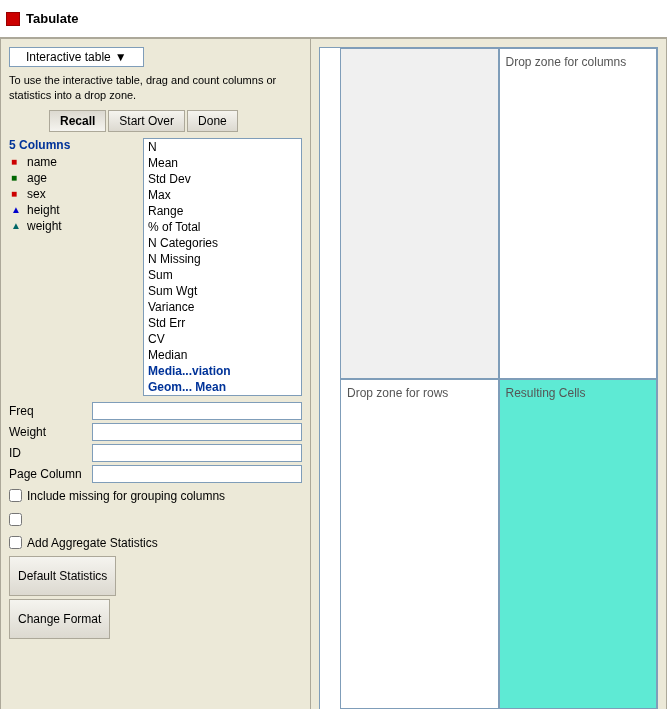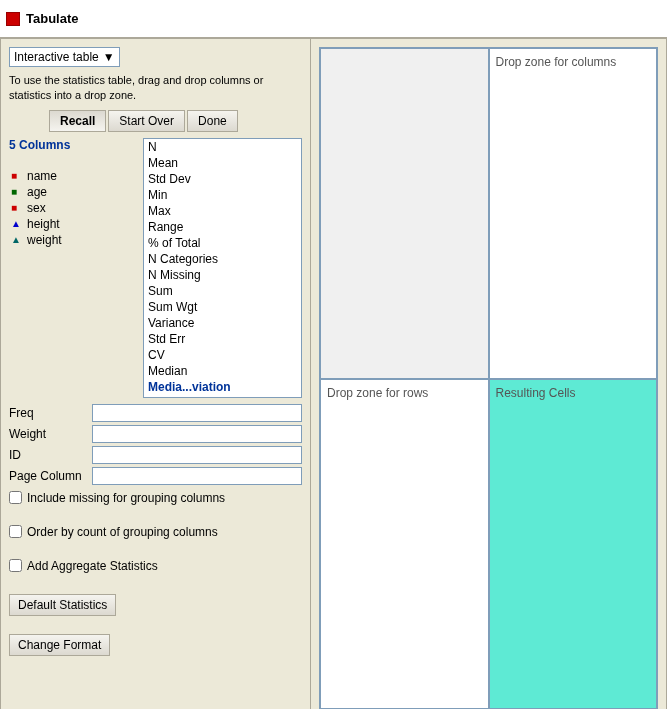--- a/index.html
+++ b/index.html
@@ -45,21 +45,21 @@
       flex-direction: column;
       gap: 6px;
     }
     .dropdown-row {
       display: flex;
       align-items: center;
     }
     .dropdown-select {
       border: 1px solid #7f9db9;
       background: #fff;
-      padding: 2px 4px;
+      padding: 2px 16px;
       font-size: 12px;
       cursor: pointer;
       display: flex;
       align-items: center;
       gap: 4px;
     }
     .instruction-text {
       font-size: 11px;
       color: #000;
       line-height: 1.4;
@@ -85,21 +85,21 @@
       display: flex;
       gap: 4px;
     }
     .columns-list-panel {
       width: 130px;
     }
     .columns-header {
       font-weight: bold;
       color: #003399;
       font-size: 12px;
-      margin-bottom: 16px;
+      margin-bottom: 2px;
     }
     .column-item {
       display: flex;
       align-items: center;
       gap: 4px;
       padding: 1px 2px;
       cursor: pointer;
     }
     .col-icon {
       width: 12px;
@@ -140,21 +140,21 @@
     .field-input {
       border: 1px solid #7f9db9;
       background: #fff;
       height: 18px;
       font-size: 11px;
       padding: 1px 2px;
     }
     .checkboxes-area {
       display: flex;
       flex-direction: column;
-      gap: 20px;
+      gap: 10px;
     }
     .checkbox-row {
       display: flex;
       align-items: center;
       gap: 5px;
     }
     .checkbox-input {
       width: 13px;
       height: 13px;
       cursor: pointer;
@@ -164,41 +164,41 @@
       color: #000;
     }
     .bottom-buttons {
       display: flex;
       flex-direction: column;
       gap: 3px;
     }
     .btn-wide {
       border: 1px solid #aca899;
       background: linear-gradient(to bottom, #f5f4ef, #dcd9d0);
-      padding: 3px 8px;
+      padding: 12px 8px;
       font-size: 12px;
       cursor: pointer;
       color: #000;
       text-align: left;
       width: fit-content;
-      margin-top: 15px;
     }
     .right-panel {
       flex: 1;
       padding: 8px;
       display: flex;
       flex-direction: column;
     }
     .drop-zones-container {
       border: 1px solid #7f9db9;
       background: #fff;
       flex: 1;
       display: grid;
       grid-template-columns: 1fr 1fr;
       grid-template-rows: 1fr 1fr;
+      padding-left: 20px;
     }
     .drop-zone {
       border: 1px solid #7f9db9;
       padding: 6px;
       display: flex;
       align-items: flex-start;
       justify-content: flex-start;
     }
     .drop-zone-text {
       color: #555;
@@ -229,21 +229,21 @@
 
   <div class="left-panel">
 
     <div class="dropdown-row">
       <div class="dropdown-select">
         <span>Interactive table</span>
         <span>▼</span>
       </div>
     </div>
 
-    <div class="instruction-text">To use the statistics table, drag and drop columns or statistics into a drop zone.</div>
+    <div class="instruction-text">To use the interactive table, drag and count columns or statistics into a drop zone.</div>
 
     <div class="button-row">
       <button class="btn btn-active">Recall</button>
       <button class="btn">Start Over</button>
       <button class="btn">Done</button>
     </div>
 
     <div class="columns-area">
 
       <div class="columns-list-panel">
@@ -269,21 +269,20 @@
               <span class="col-icon col-icon-teal">▲</span>
               <span>weight</span>
             </div>
           </div>
       </div>
 
       <div class="statistics-list" id="statistics-list">
           <div class="stat-item">N</div>
           <div class="stat-item">Mean</div>
           <div class="stat-item">Std Dev</div>
-          <div class="stat-item">Min</div>
           <div class="stat-item">Max</div>
           <div class="stat-item">Range</div>
           <div class="stat-item">% of Total</div>
           <div class="stat-item">N Categories</div>
           <div class="stat-item">N Missing</div>
           <div class="stat-item">Sum</div>
           <div class="stat-item">Sum Wgt</div>
           <div class="stat-item">Variance</div>
           <div class="stat-item">Std Err</div>
           <div class="stat-item">CV</div>
@@ -304,21 +303,20 @@
         <input type="text" class="field-input" style="">
       </div>
 
     <div class="checkboxes-area" id="checkboxes-area">
         <div class="checkbox-row">
           <input type="checkbox" class="checkbox-input" style="">
           <span class="checkbox-label">Include missing for grouping columns</span>
         </div>
         <div class="checkbox-row">
           <input type="checkbox" class="checkbox-input" style="">
-          <span class="checkbox-label">Order by count of grouping columns</span>
         </div>
         <div class="checkbox-row">
           <input type="checkbox" class="checkbox-input" style="">
           <span class="checkbox-label">Add Aggregate Statistics</span>
         </div>
       </div>
 
     <div class="bottom-buttons">
       <button class="btn-wide">Default Statistics</button>
       <button class="btn-wide">Change Format</button>

